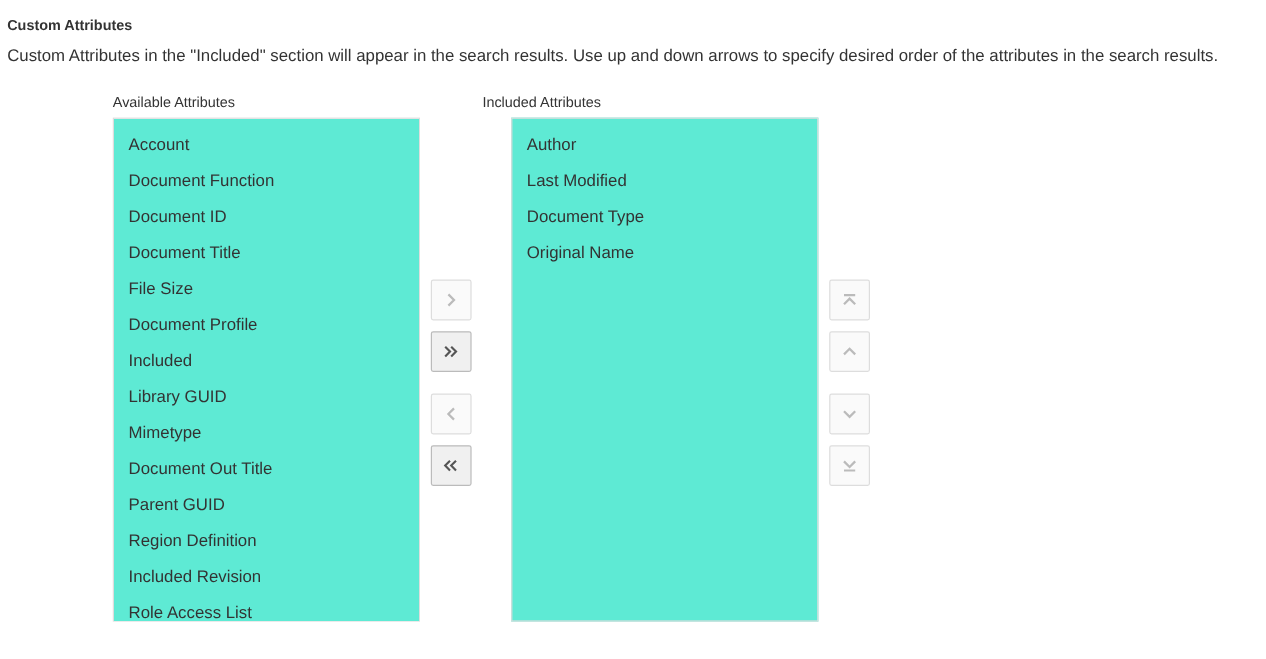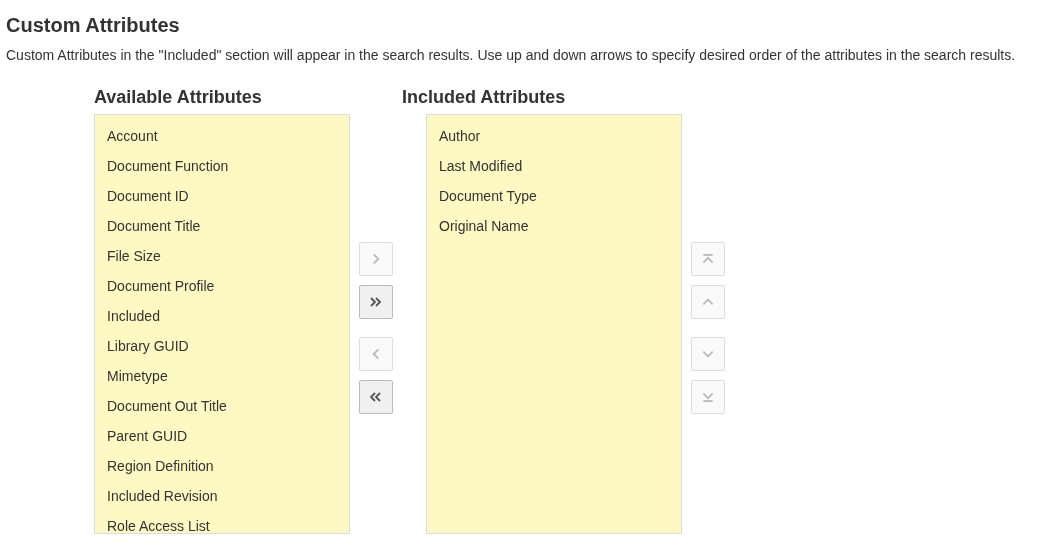--- a/index.html
+++ b/index.html
@@ -6,51 +6,51 @@
       box-sizing: border-box;
     }
     body {
       font-family: Arial, Helvetica, sans-serif;
       font-size: 14px;
       color: #333;
       margin: 0;
       padding: 4px;
     }
     .page-title {
-      font-size: 20px;
+      font-size: 12px;
       font-weight: bold;
       color: #333;
       margin: 10px 2px 10px 2px;
     }
     .page-desc {
       font-size: 14px;
       color: #333;
       margin: 0 2px 24px 2px;
     }
     .lists-wrap {
       display: flex;
       align-items: flex-start;
       padding-left: 90px;
     }
     .col {
       display: flex;
       flex-direction: column;
     }
     .list-title {
-      font-size: 18px;
-      font-weight: bold;
+      font-size: 12px;
+      font-weight: normal;
       color: #333;
       margin-bottom: 6px;
     }
     .listbox {
       border: 1px solid #ddd;
       width: 256px;
       height: 420px;
       overflow-y: scroll;
-      background: #fef9c3;
+      background: #5eead4;
     }
     .listbox.noscroll {
       overflow-y: auto;
       margin-left: 24px;
     }
     .listbox-inner {
       padding: 6px 0;
     }
     .item {
       font-size: 14px;

